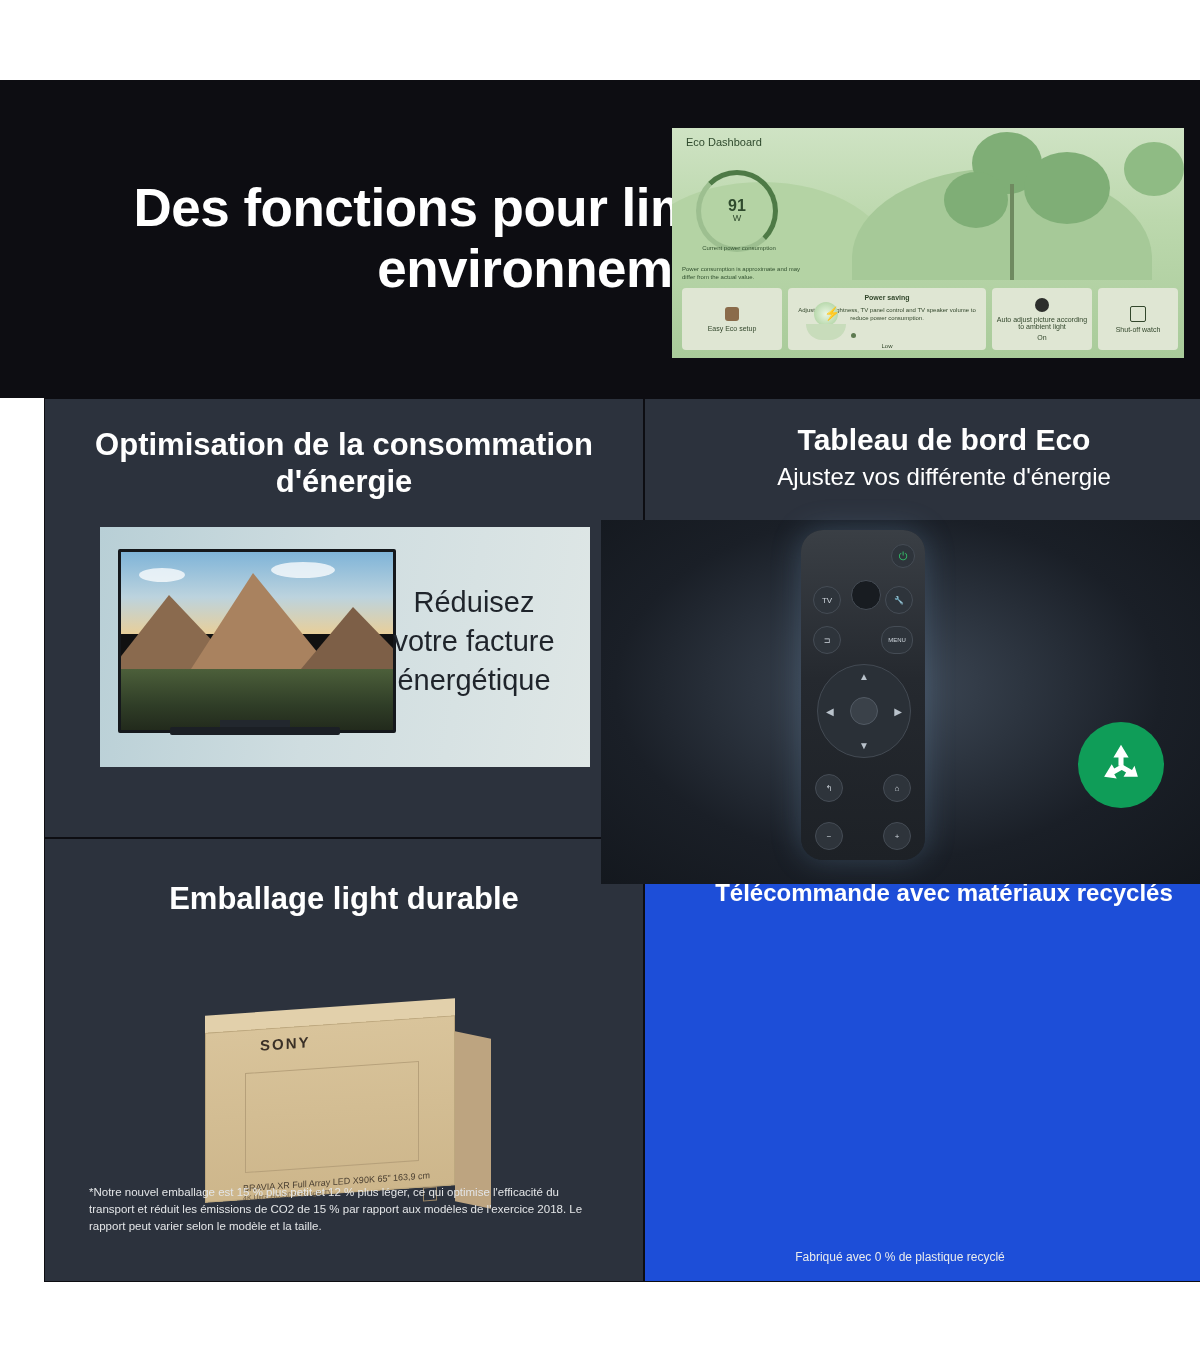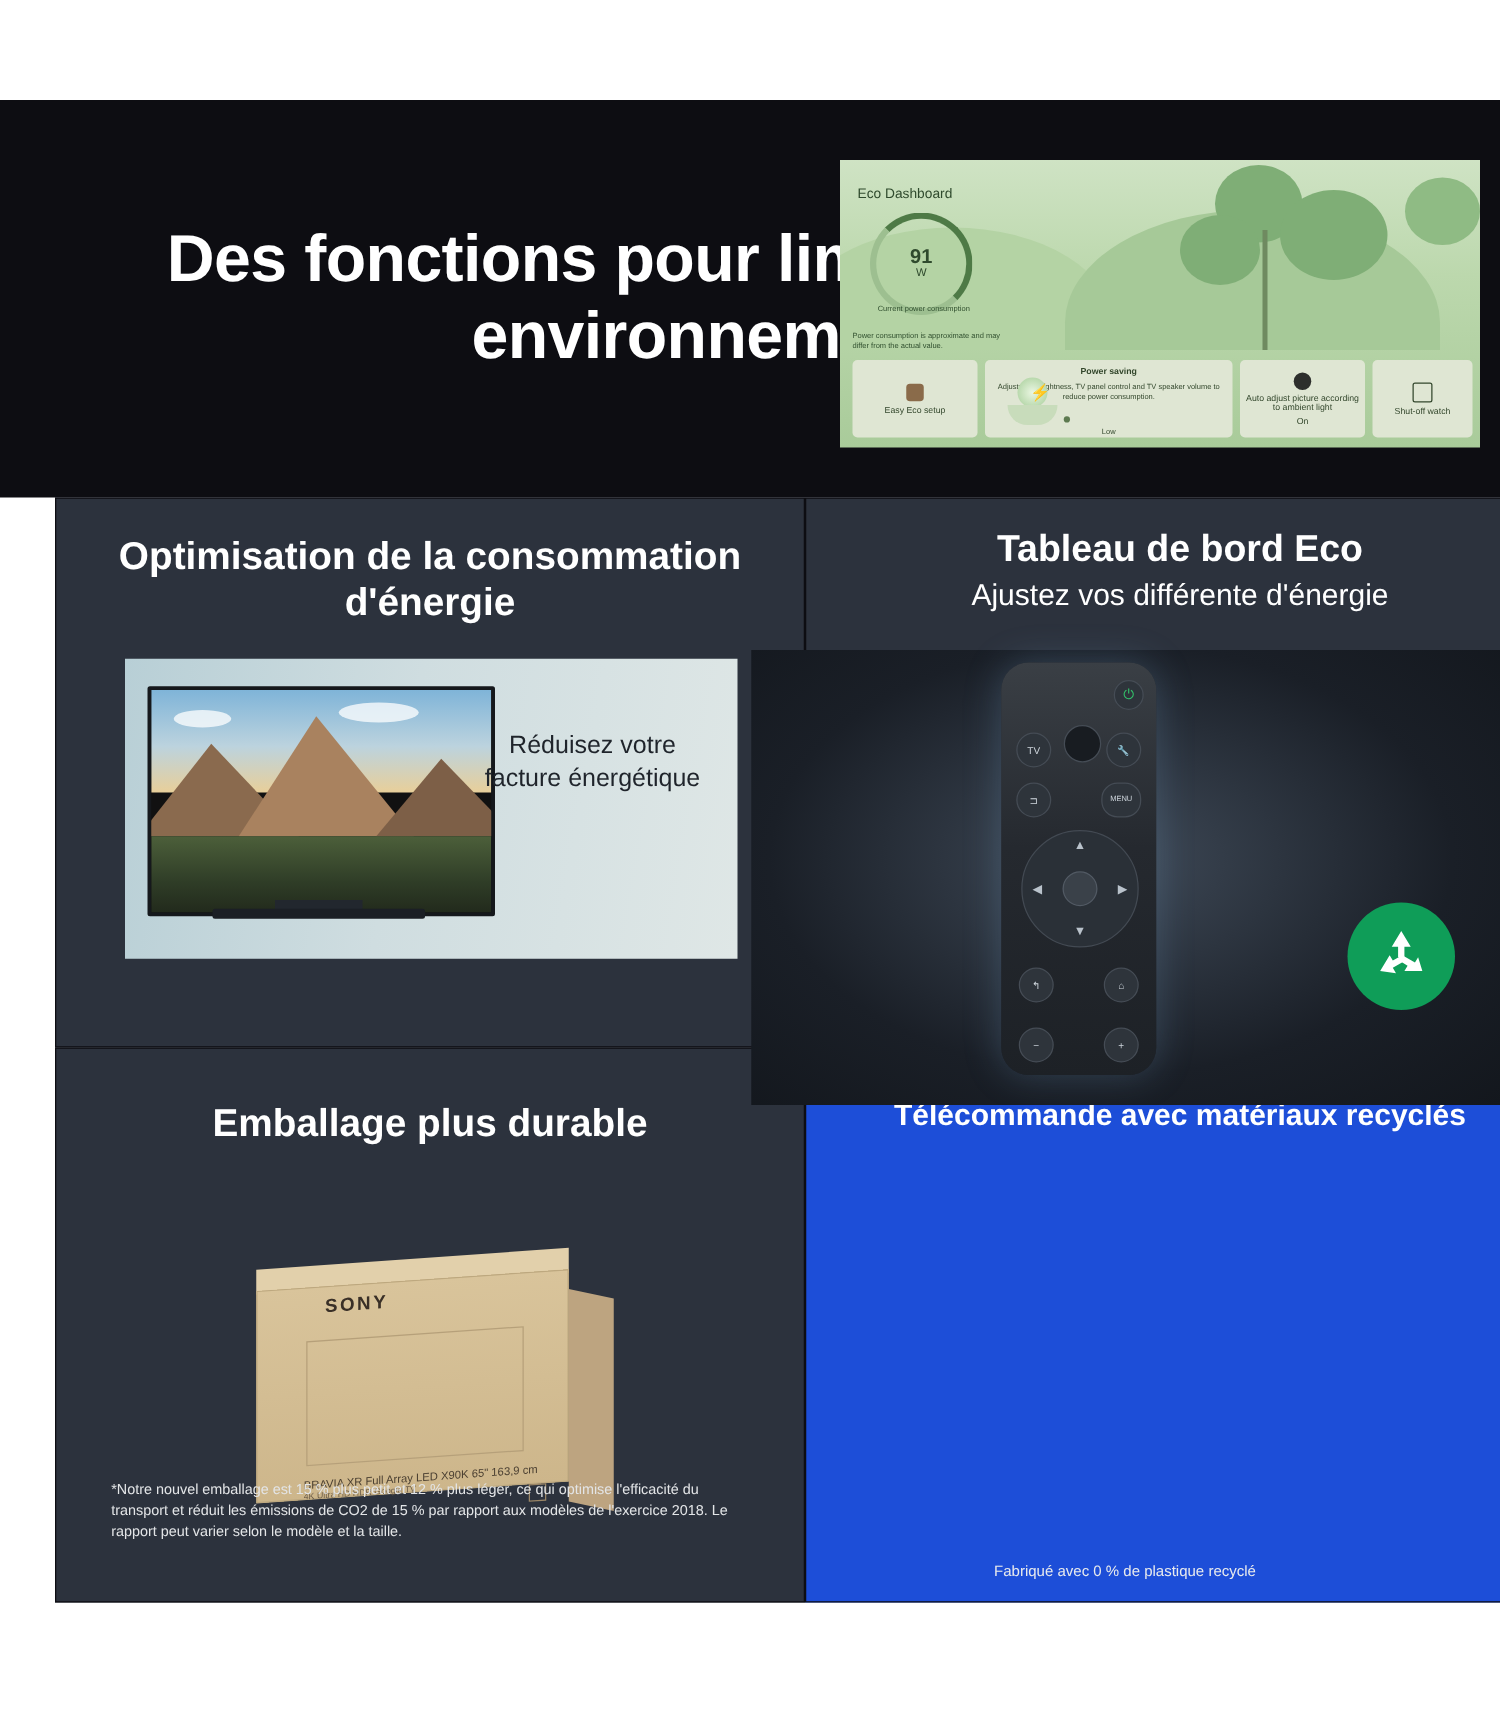--- a/index.html
+++ b/index.html
@@ -38,28 +38,28 @@
          border-right:70px solid transparent;border-bottom:74px solid #8a6a4e;}
   .mtn.b{left:70px;bottom:34%;width:0;height:0;border-left:62px solid transparent;
          border-right:78px solid transparent;border-bottom:96px solid #a9825f;}
   .mtn.c{left:180px;bottom:34%;width:0;height:0;border-left:52px solid transparent;
          border-right:60px solid transparent;border-bottom:62px solid #7d5f47;}
   .ground{position:absolute;left:0;bottom:0;width:100%;height:34%;
           background:linear-gradient(180deg,#4c5f3a 0%,#2f3d27 60%,#222a1c 100%);}
   .stand{position:absolute;left:70px;top:200px;width:170px;height:8px;background:#1b1f25;border-radius:2px;}
   .stand2{position:absolute;left:120px;top:193px;width:70px;height:10px;background:#22272e;}
   .tv-text{position:absolute;right:26px;top:56px;width:180px;text-align:center;
-           color:#1f242b;font-size:20px;line-height:1.35;}
+           color:#1f242b;font-size:29px;line-height:1.35;}
 
   
   .tr h2{font-size:30px;padding:24px 30px 0;}
   .tr .sub{font-size:24px;padding:6px 30px 0;font-weight:400;}
   .eco{position:absolute;left:672px;top:128px;width:512px;height:230px;overflow:hidden;
        background:linear-gradient(180deg,#cfe3c4 0%,#bcd8ad 40%,#a9cb9a 100%);}
-  .eco-title{position:absolute;left:14px;top:8px;font-size:11px;color:#2f4a2d;margin-top:13px;}
+  .eco-title{position:absolute;left:14px;top:8px;font-size:11px;color:#2f4a2d;}
   .eco-hills{position:absolute;left:0;top:0;width:100%;height:152px;overflow:hidden;}
   .hill{position:absolute;border-radius:50% 50% 0 0;}
   .tree-canopy{position:absolute;border-radius:50%;background:#7fae76;}
   .trunk{position:absolute;background:#6f8a60;width:4px;}
   .gauge{position:absolute;left:24px;top:42px;width:72px;height:72px;border-radius:50%;
          border:5px solid #9dbf90;border-top-color:#4e7a46;border-right-color:#4e7a46;
          display:flex;flex-direction:column;align-items:center;justify-content:center;color:#2f4a2d;}
   .gauge .v{font-size:16px;font-weight:700;line-height:1;}
   .gauge .u{font-size:9px;line-height:1.1;}
   .gauge-cap{position:absolute;left:10px;top:118px;width:110px;font-size:6px;color:#31502f;line-height:1.35;text-align:center;}
@@ -148,21 +148,21 @@
         <div class="tv-text">Réduisez votre facture énergétique</div>
       </div>
     </div>
 
     <div class="cell tr">
       <h2 class="t">Tableau de bord Eco</h2>
       <p class="sub">Ajustez vos différente d'énergie</p>
     </div>
 
     <div class="cell bl">
-      <h2 class="t">Emballage plus durable</h2>
+      <h2 class="t">Emballage light durable</h2>
       <div class="box-top"></div>
       <div class="box"></div>
       <div class="box-side"></div>
       <div class="sony">SONY</div>
       <div class="boxrect"></div>
       <div class="boxtxt">BRAVIA XR  Full Array LED   X90K   65"  163,9 cm</div>
       <div class="boxtxt2">4K Ultra HD  HDR  Google TV</div>
       <div class="boxmark"></div>
       <p class="footnote">*Notre nouvel emballage est 15 % plus petit et 12 % plus léger, ce qui optimise l'efficacité du transport et réduit les émissions de CO2 de 15 % par rapport aux modèles de l'exercice 2018. Le rapport peut varier selon le modèle et la taille.</p>
     </div>

